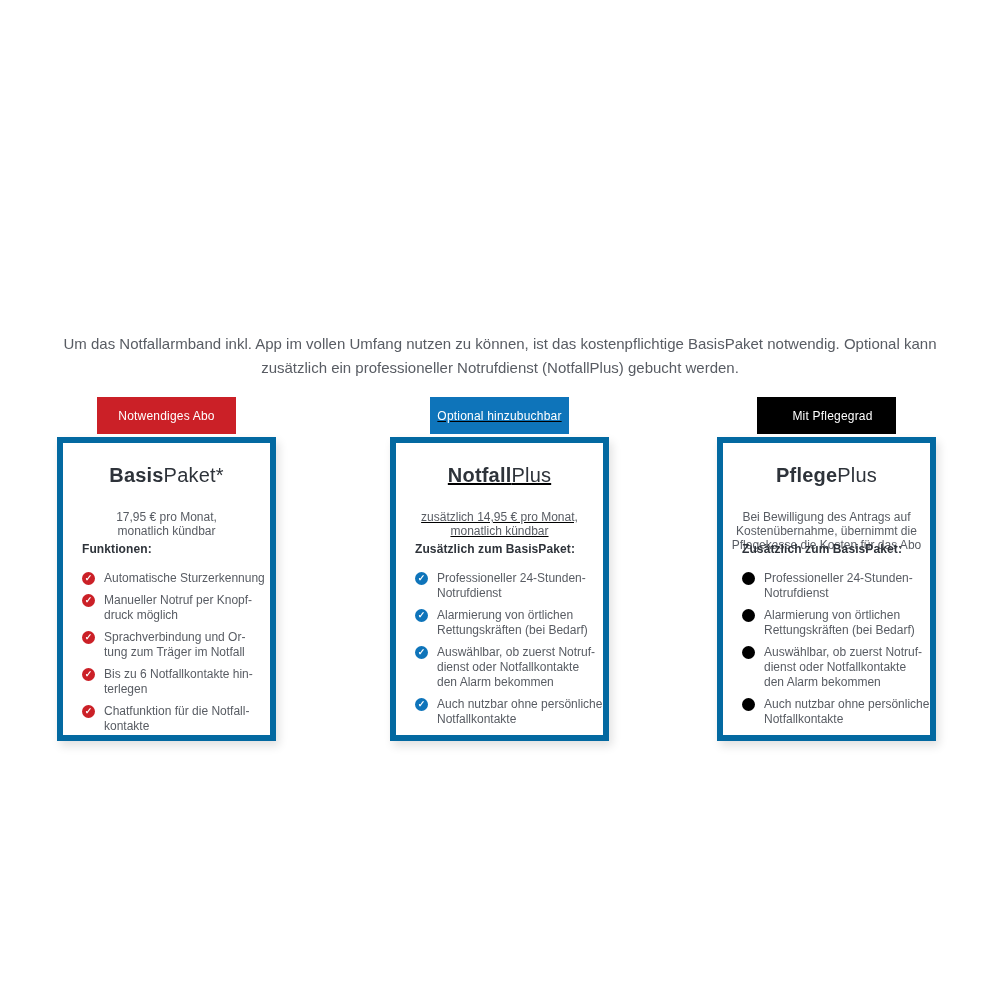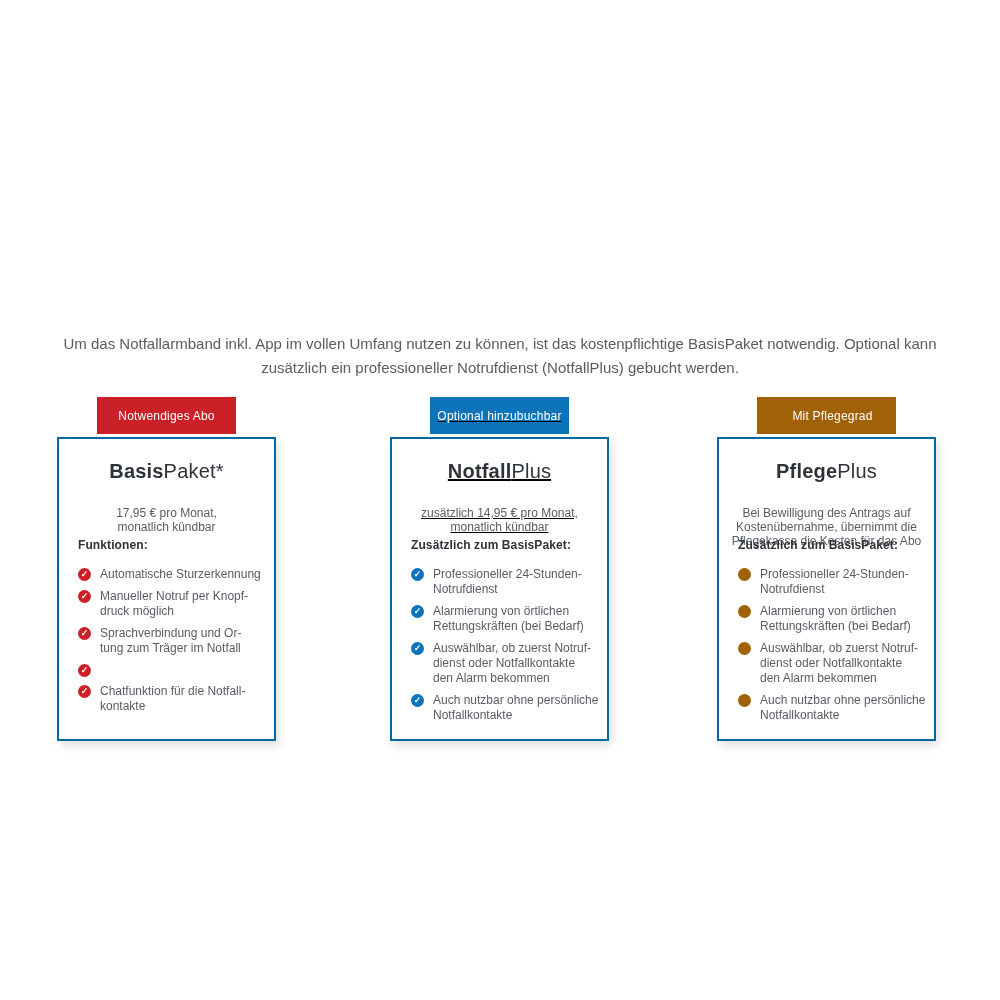--- a/index.html
+++ b/index.html
@@ -22,25 +22,25 @@
   .pos-0 { left:57px; } .pos-1 { left:390px;text-decoration:underline; } .pos-2 { left:717px; }
 
   .badge {
     width:139px; height:37px; margin:4px auto;
     display:flex; align-items:center; justify-content:center;
     color:#ffffff; font-size:12px; letter-spacing:0.2px;
     position:relative; z-index:2;
   }
   .bg-red   { background:#cb2027; }
   .bg-blue  { background:#0e74ba; }
-  .bg-green { background:#a16207;padding-left:12px; }
+  .bg-green { background:#000000;padding-left:12px; }
 
   .card {
     position:relative; margin-top:-1px; height:304px; background:#ffffff;
-    border:2px solid #0369a1;
+    border:6px solid #0369a1;
     box-shadow:3px 5px 9px rgba(0,0,0,0.12);
   }
   .card-title {
     margin-top:21px; text-align:center;
     font-size:20px; font-weight:400; color:#2e333a; line-height:1.1;
     letter-spacing:0.2px;
   }
   .t-bold { font-weight:700; }
   .card-desc {
     margin-top:24px; text-align:center;
@@ -83,20 +83,22 @@
             <span class="feat-text">Manueller Notruf per Knopf-
 druck möglich</span>
           </div>
           <div class="feat-row">
             <span class="check bg-red">✓</span>
             <span class="feat-text">Sprachverbindung und Or-
 tung zum Träger im Notfall</span>
           </div>
           <div class="feat-row">
             <span class="check bg-red">✓</span>
+            <span class="feat-text">Bis zu 6 Notfallkontakte hin-
+terlegen</span>
           </div>
           <div class="feat-row">
             <span class="check bg-red">✓</span>
             <span class="feat-text">Chatfunktion für die Notfall-
 kontakte</span>
           </div>
         </div>
       </div>
     </div>
   </div>

